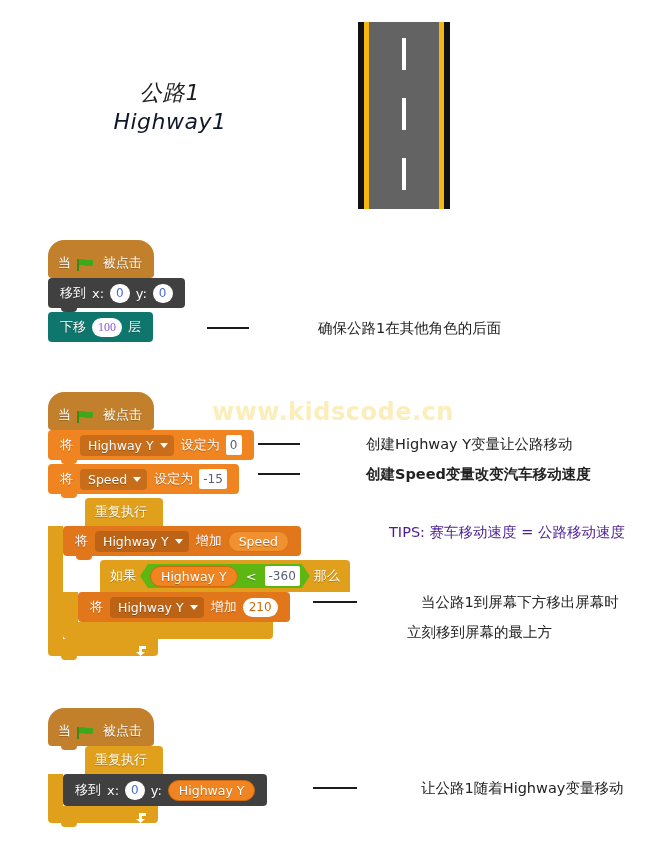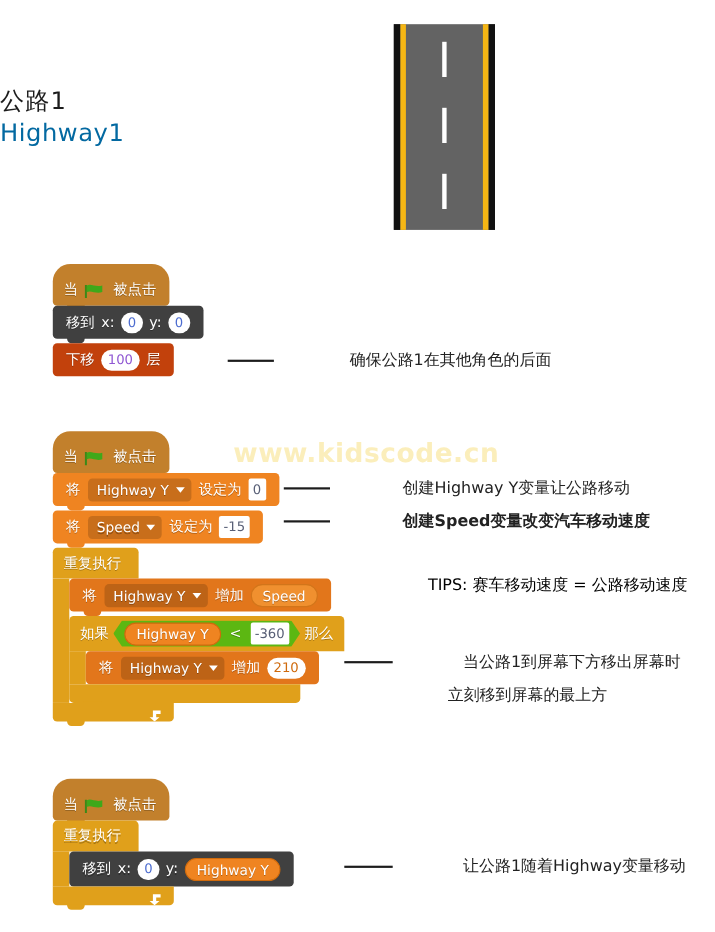--- a/index.html
+++ b/index.html
@@ -15,32 +15,33 @@
     font-family: "DejaVu Sans", "Liberation Sans", sans-serif;
     color: #1a1a1a;
   }
 
   
   #title-block {
     position: absolute;
     left: 0;
     top: 78px;
     width: 340px;
-    text-align: left;
+    text-align: center;
     line-height: 1.32;
+    font-style: italic;
   }
   #title-block .t-cn {
     font-size: 22px;
     letter-spacing: 1px;
     color: #1c1c1c;
   }
   #title-block .t-en {
     font-size: 22px;
     letter-spacing: 0.5px;
-    color: #0369a1;
+    color: #0f172a;
   }
 
   
   #road {
     position: absolute;
     left: 358px;
     top: 22px;
     width: 92px;
     height: 187px;
     background: #636363;
@@ -129,21 +130,21 @@
   .flag {
     display: inline-block;
     width: 18px;
     height: 14px;
     margin: 0 8px 0 6px;
     position: relative;
   }
   .flag svg { display: block; }
 
   .motion  { background: #404040; }
-  .looks   { background: #c2410c; }
+  .looks   { background: #0f766e; font-family: Liberation Serif, serif; }
   .vardata { background: #ef8421; }
   .vardata-dark { background: #e2761b; }
   .control { background: #e0a01b; }
 
   
   .oval {
     background: #ffffff;
     color: #4c6cd0;
     border-radius: 11px;
     min-width: 18px;
@@ -234,20 +235,21 @@
   .cblock .c-top {
     display: flex;
     align-items: center;
     padding: 0 10px;
     height: 28px;
     border-radius: 4px 4px 0 0;
     font-size: 13px;
     color: #fff;
     text-shadow: 0 1px 0 rgba(0,0,0,.28);
     box-sizing: border-box;
+    margin-left: 37px;
   }
   .cblock .c-body {
     display: flex;
   }
   .cblock .c-arm { width: 15px; }
   .cblock .c-inner { padding: 0; }
   .cblock .c-bottom {
     height: 17px;
     border-radius: 0 0 4px 4px;
     position: relative;
@@ -272,21 +274,21 @@
 
   
   .anno {
     position: absolute;
     font-size: 14.5px;
     color: #222222;
     white-space: nowrap;
     line-height: 1.55;
     margin-left: 48px;
   }
-  .anno.tips { color: #000000; }
+  .anno.tips { color: #4c1d95; }
   .dash-line {
     position: absolute;
     height: 2px;
     background: #1c1c1c;
   }
 
   
   #watermark {
     position: absolute;
     left: 212px;

